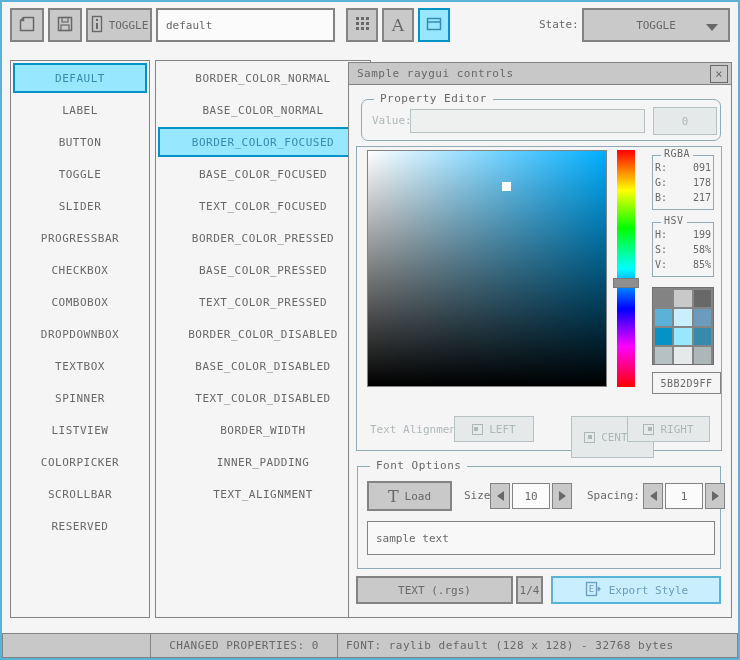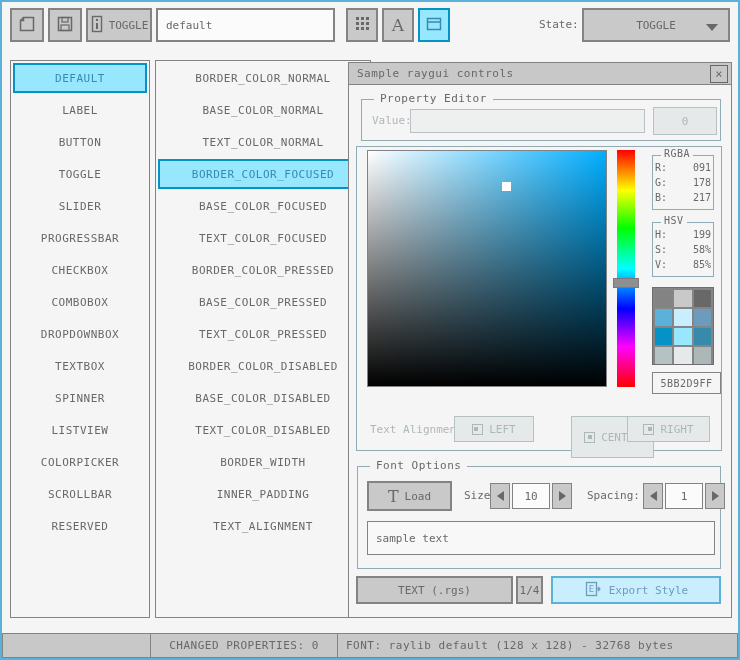--- a/index.html
+++ b/index.html
@@ -187,23 +187,20 @@
     </div>
 
   <div class="abs listpanel" style="left:155px;top:60px;width:216px;height:558px;">
 
   <div class="list-item">
         <span>BORDER_COLOR_NORMAL</span>
       </div>
       <div class="list-item">
         <span>BASE_COLOR_NORMAL</span>
       </div>
-      <div class="list-item">
-        <span>TEXT_COLOR_NORMAL</span>
-      </div>
       <div class="list-item selected">
         <span>BORDER_COLOR_FOCUSED</span>
       </div>
       <div class="list-item">
         <span>BASE_COLOR_FOCUSED</span>
       </div>
       <div class="list-item">
         <span>TEXT_COLOR_FOCUSED</span>
       </div>
       <div class="list-item">
@@ -237,21 +234,21 @@
 
   <div class="abs window" style="left:348px;top:62px;width:384px;height:556px;padding-left:16px;">
 
     <div class="titlebar">
       <span>Sample raygui controls</span>
       <div class="closebtn">
         <span>×</span>
       </div>
     </div>
 
-    <div class="abs groupbox" style="left:12px;top:36px;width:360px;height:42px;">
+    <div class="abs groupbox" style="left:12px;top:36px;width:360px;height:42px;border-radius:7px;">
       <span class="gb-label">Property Editor</span>
       <span class="abs dis-label" style="left:10px;top:14px;">Value:</span>
       <div class="abs" style="left:48px;top:9px;width:235px;height:24px;border:1px solid #b5c1c2;background:#eef0f0;display:flex;align-items:center;">
         <input class="bare" disabled="" value="" style="">
       </div>
       <div class="abs btn disabled" style="left:291px;top:7px;width:64px;height:28px;">
         <span>0</span>
       </div>
     </div>
 

